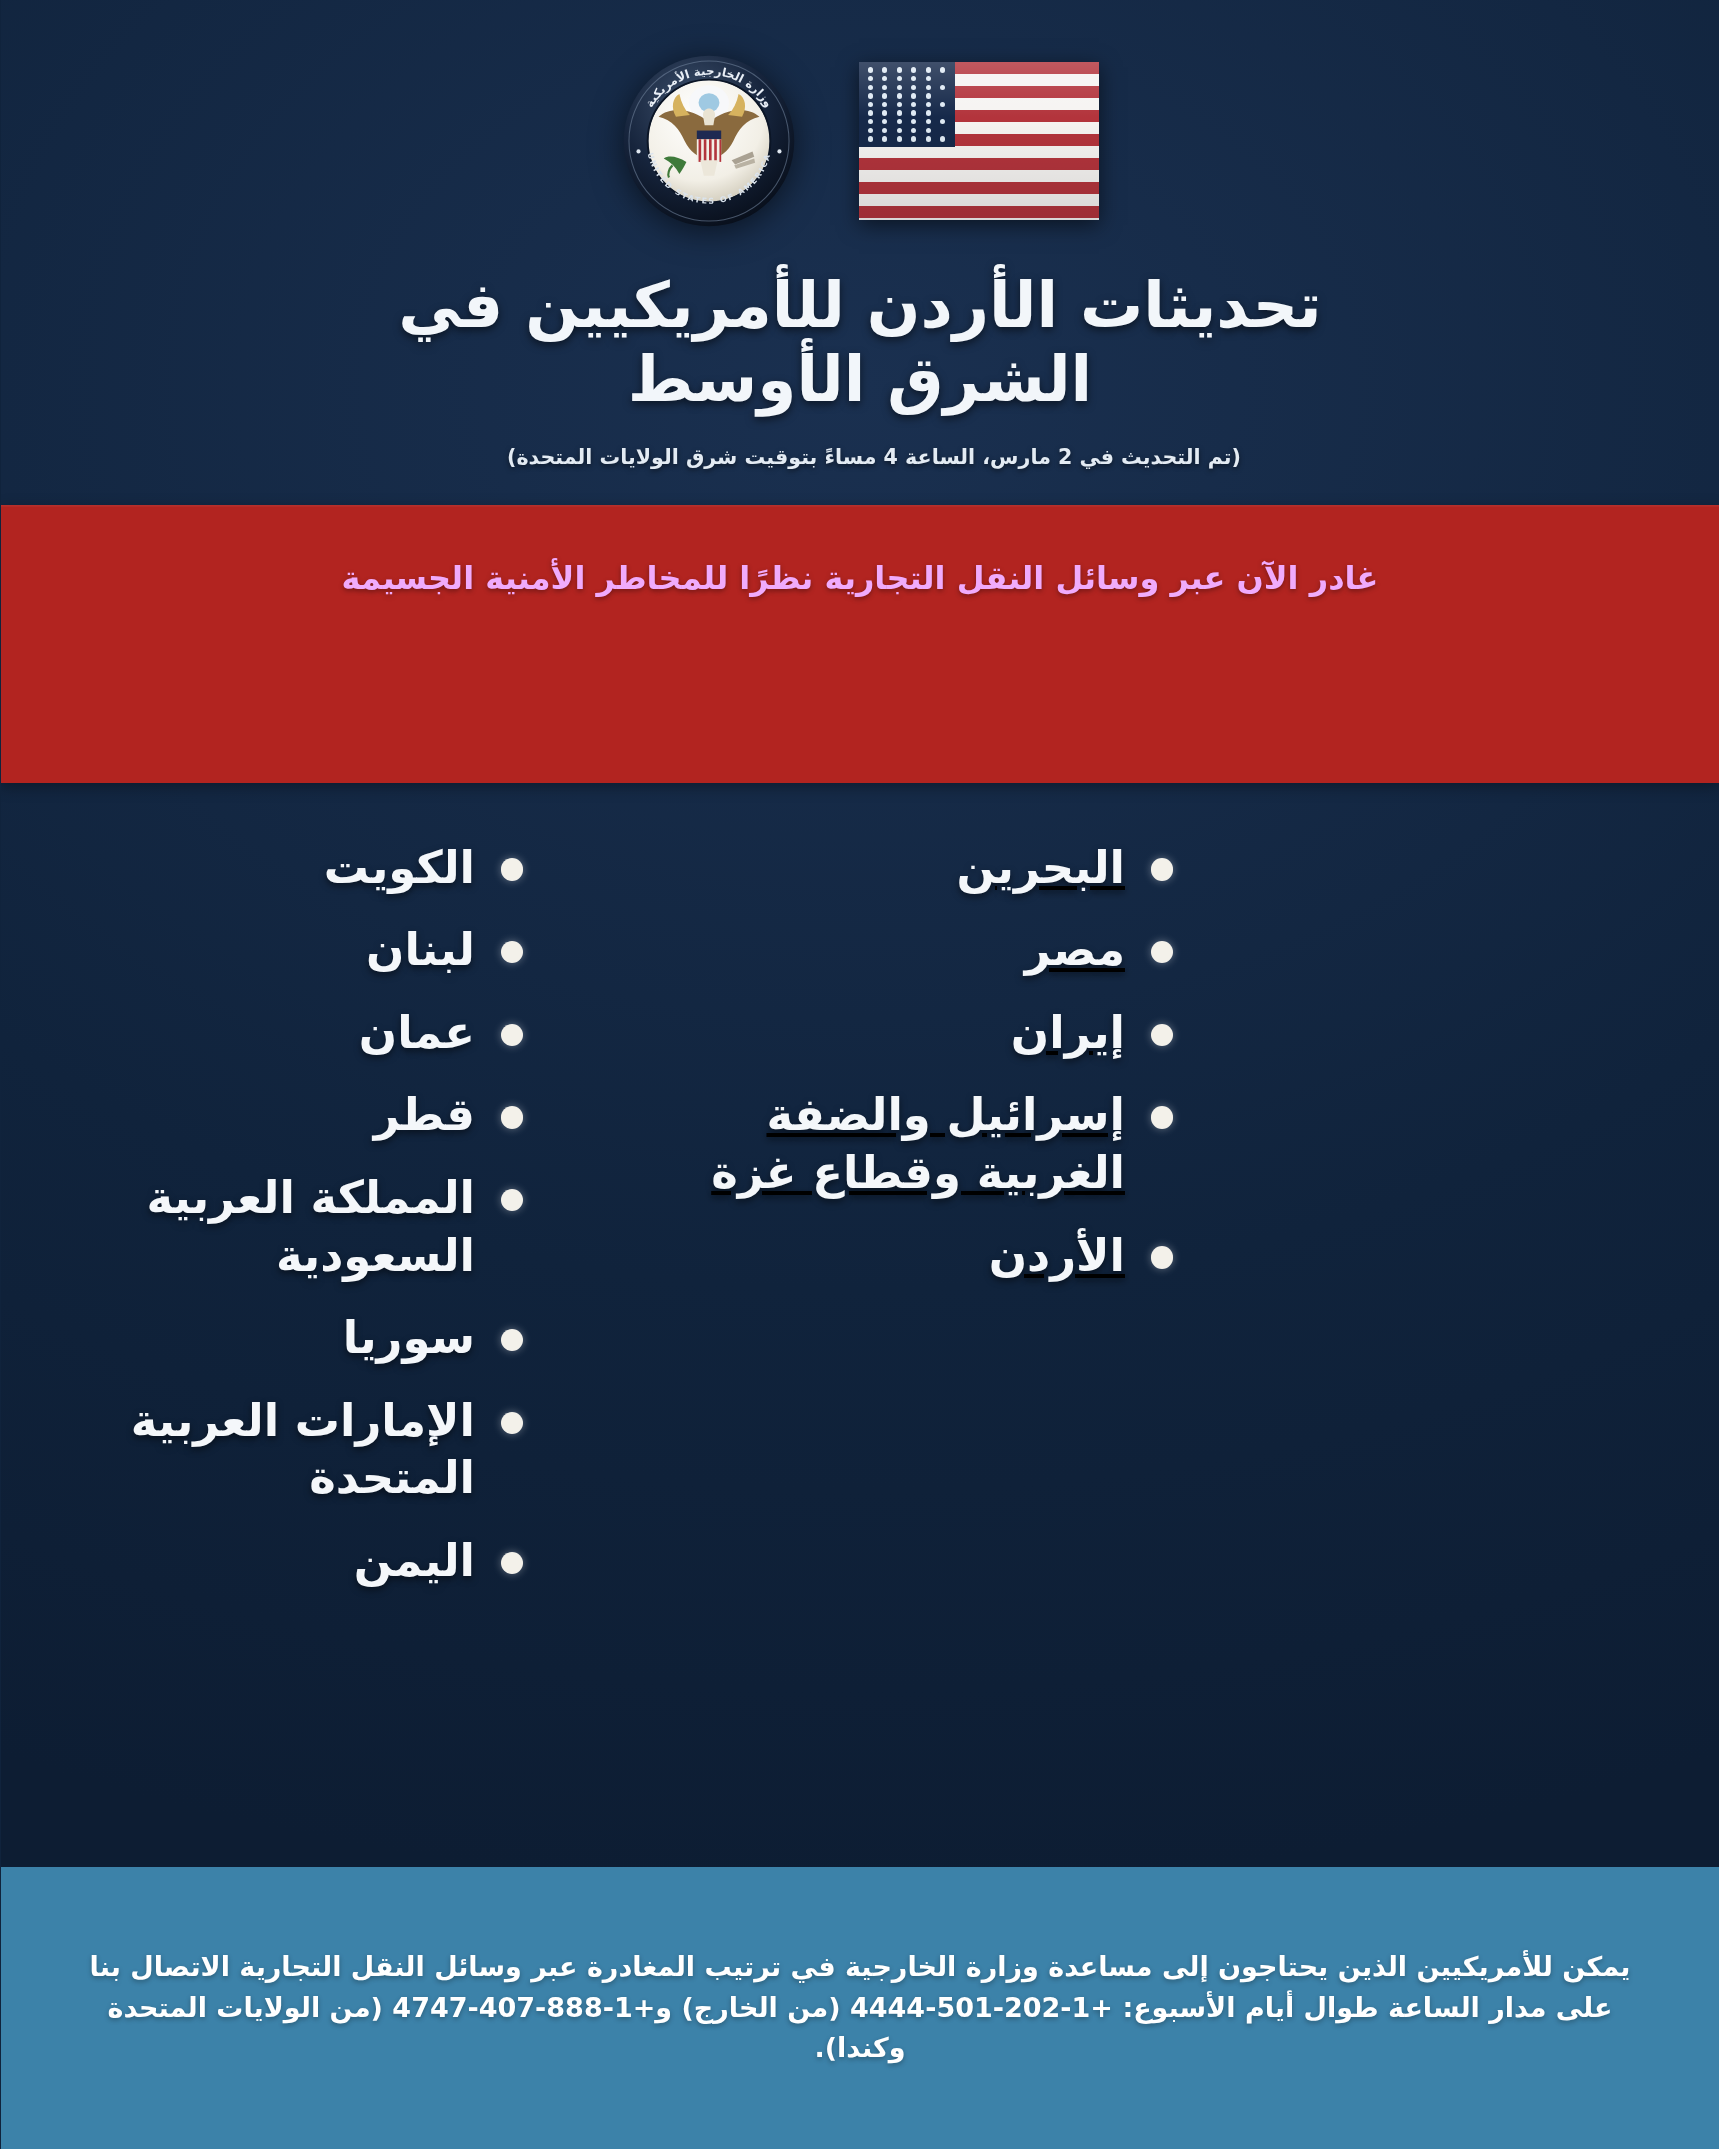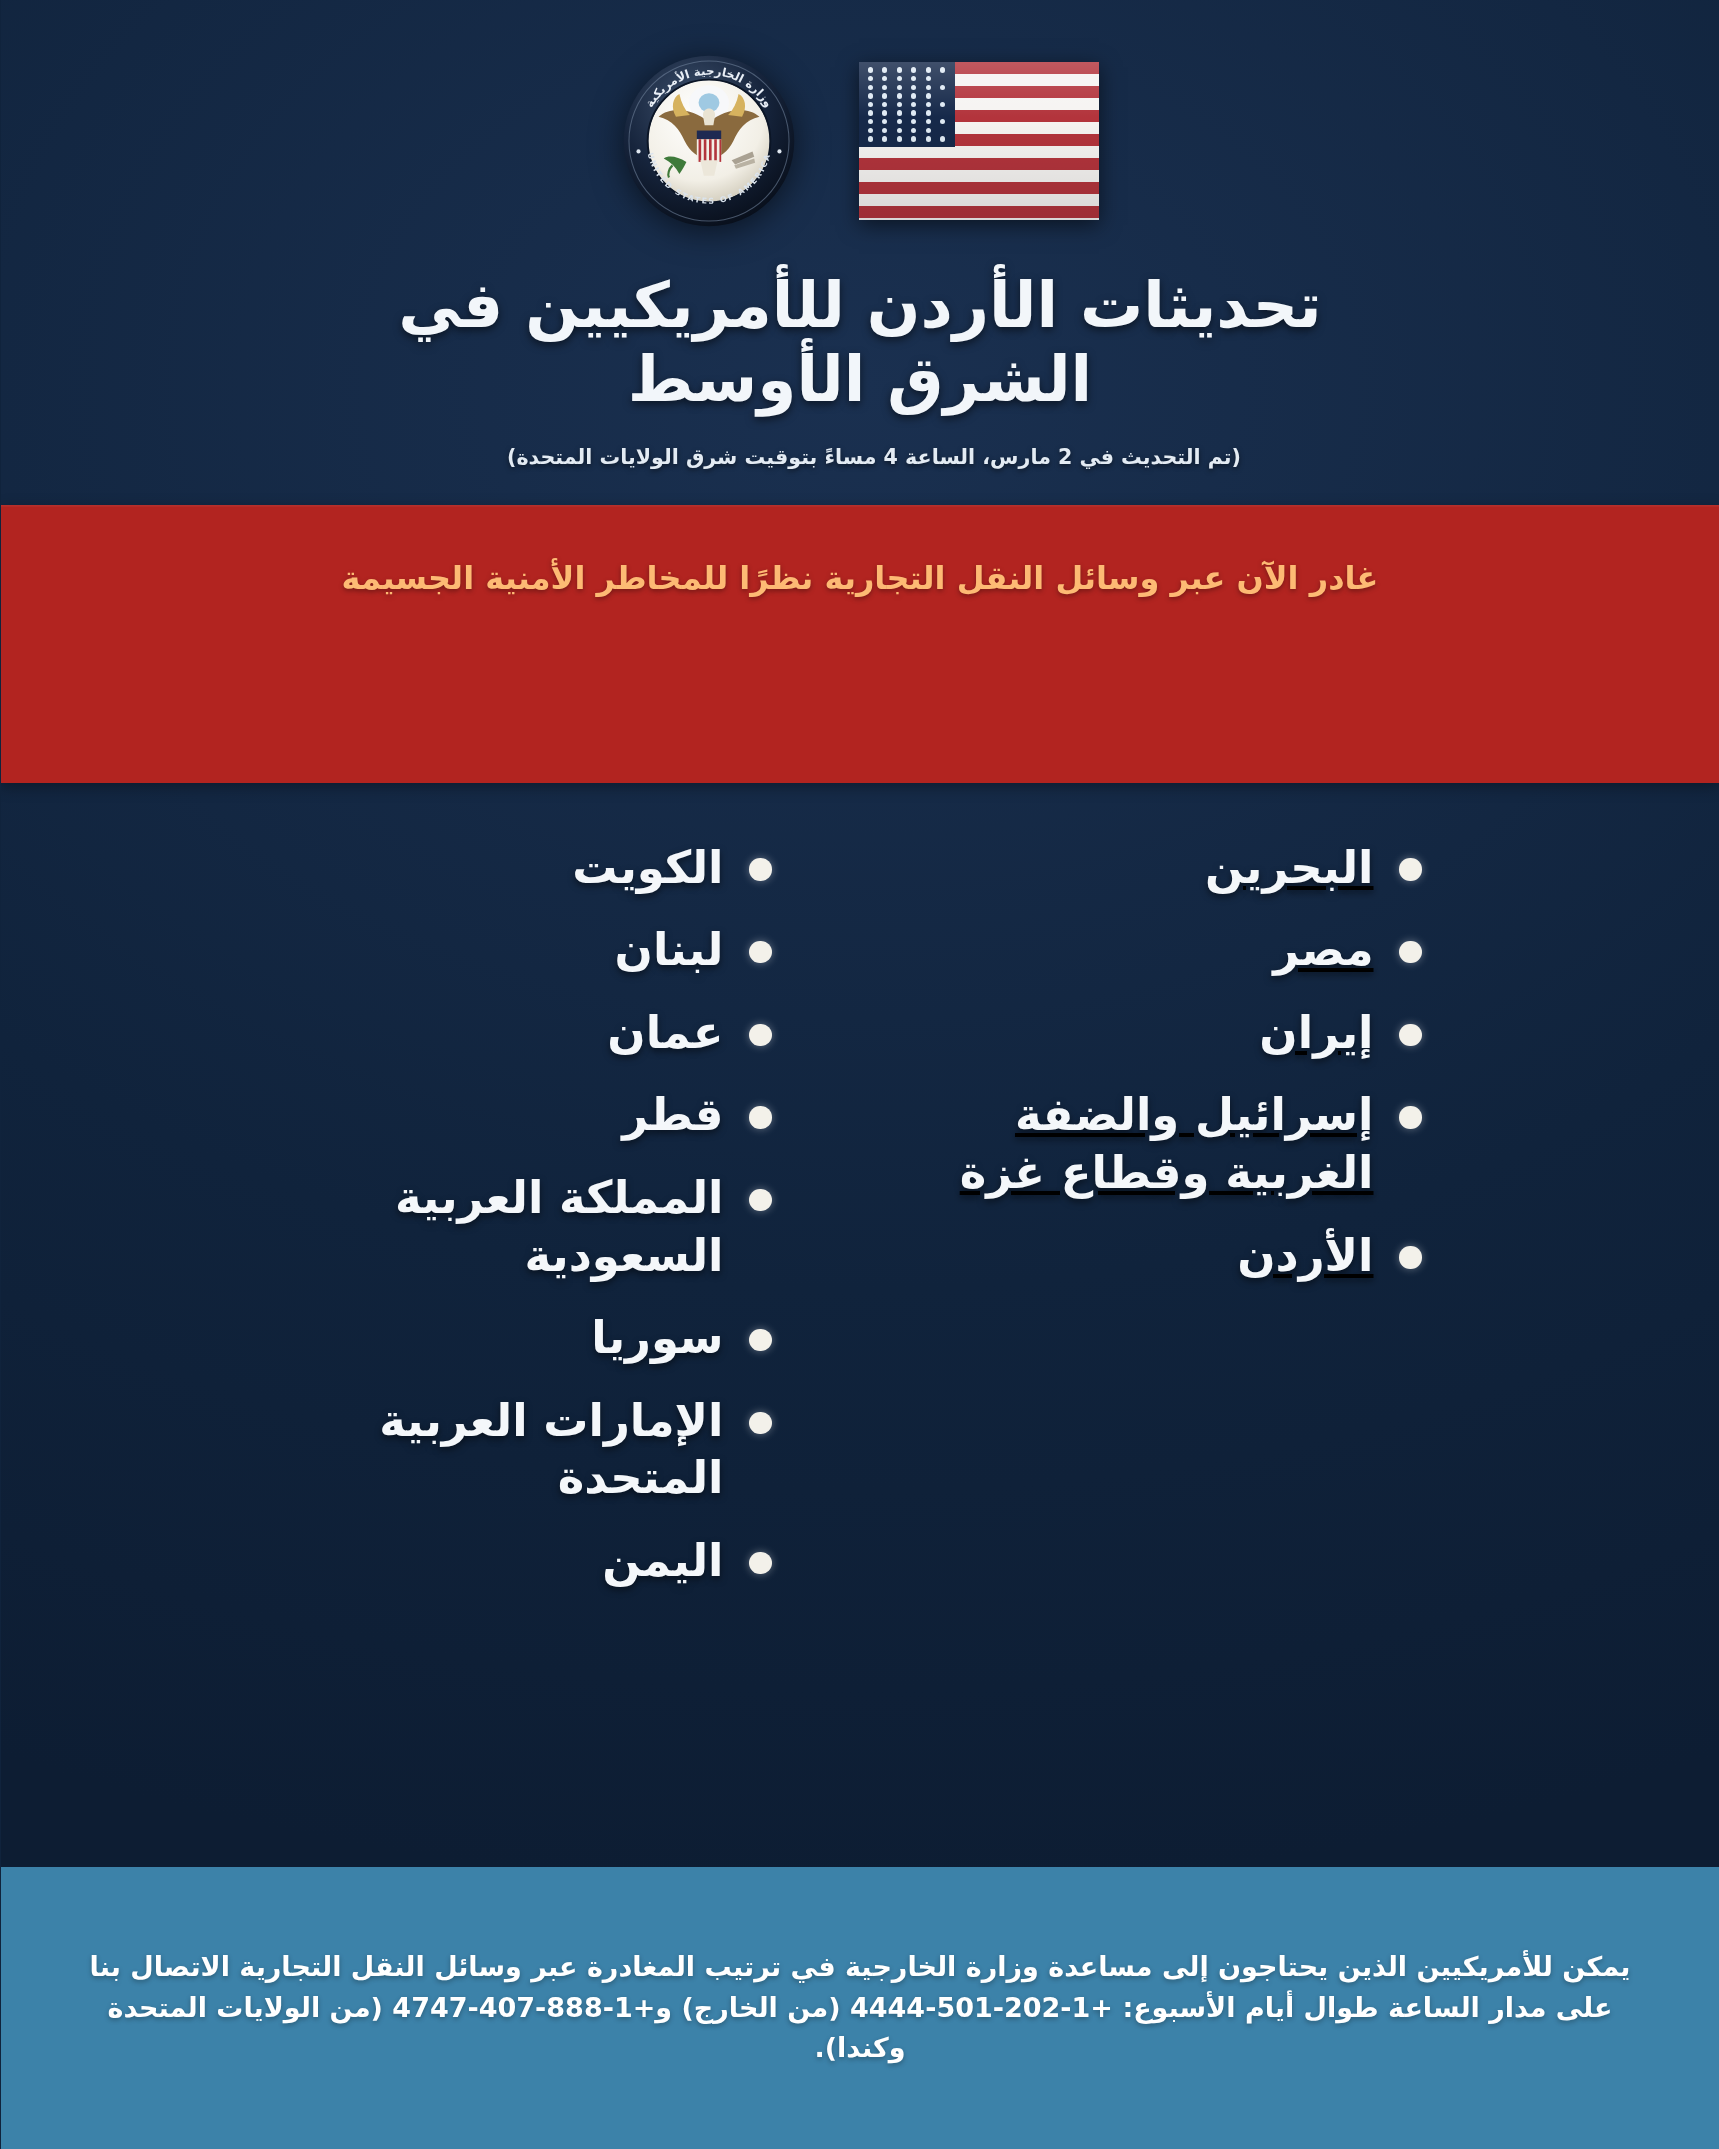--- a/index.html
+++ b/index.html
@@ -126,33 +126,33 @@
     display: flex;
     align-items: flex-start;
     justify-content: center;
     padding-top: 52px;
     box-sizing: border-box;
     box-shadow: inset 0 1.8px 0 rgba(255,255,255,.05), 0 3.6px 14.3px rgba(0,0,0,.35);
   }
   .alert-band .alert-text {
     font-size: 32px;
     font-weight: 700;
-    color: #fdba74;
+    color: #f0abfc;
     text-shadow: 0 1.8px 5.4px rgba(0,0,0,.35);
     max-width: 1272px;
     line-height: 1.35;
     text-align: center;
   }
 
   
   .lists {
     flex: 1 1 auto;
     display: flex;
     flex-direction: row-reverse;
-    justify-content: center;
+    justify-content: flex-start;
     align-items: flex-start;
     padding: 56px 0 0 0;
     gap: 77px;
   }
   .col {
     width: 573px;
     box-sizing: border-box;
   }
   .col.right-col { padding-right: 30px; }
   .col.left-col  { padding-right: 30px; text-decoration: underline; }

